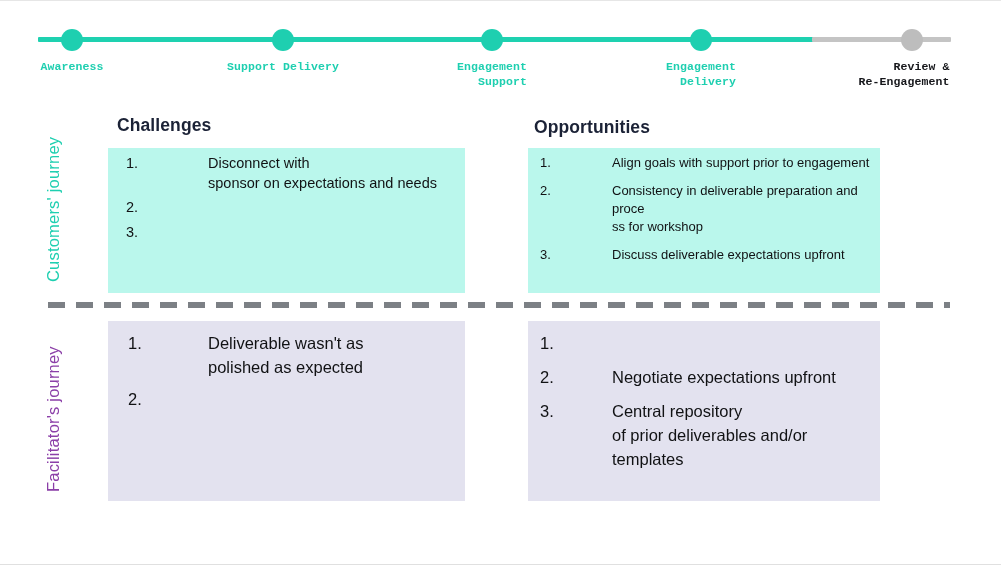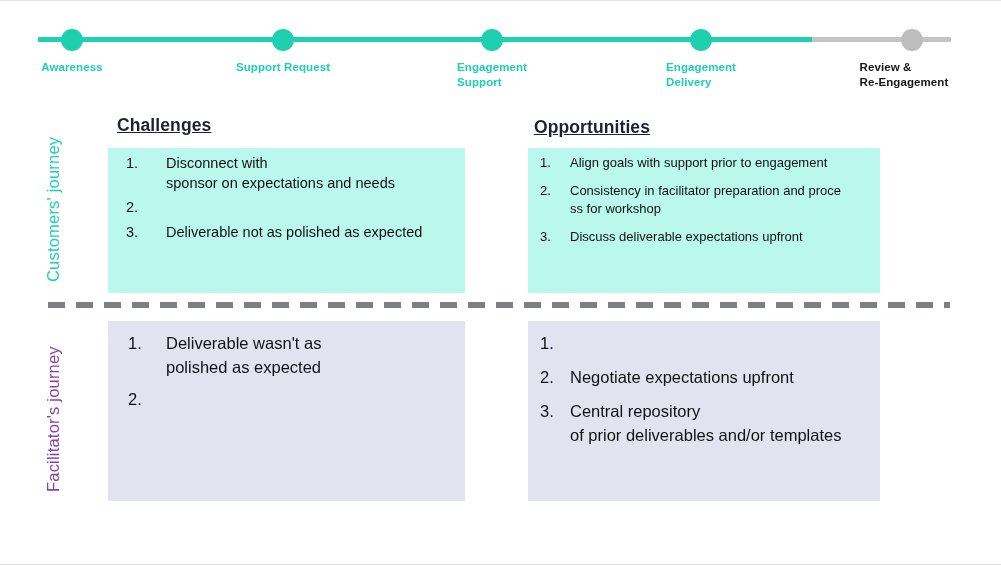--- a/index.html
+++ b/index.html
@@ -53,26 +53,27 @@
     top: 28px;
     margin-left: -11px;
   }
   .node.teal { background: #1ECFB0; }
   .node.gray { background: #BDBDBD; }
 
   .node-label {
     position: absolute;
     top: 59px;
     transform: translateX(-50%);
-    text-align: left;
+    text-align: right;
     font-size: 11.5px;
     line-height: 14.5px;
     font-weight: 600;
     white-space: pre-line;
     letter-spacing: .1px;
+    font-family: Liberation Mono, monospace;
   }
   .node-label.teal { color: #1ECFB0; }
   .node-label.dark { color: #15161A; }
 
   
   .journey-label {
     position: absolute;
     left: 44px;
     width: 26px;
     text-align: center;
@@ -94,21 +95,20 @@
     color: #8B3FA8;
   }
 
   
   .col-heading {
     position: absolute;
     font-size: 17.5px;
     font-weight: bold;
     color: #1B2236;
     letter-spacing: .1px;
-    text-decoration: underline;
   }
   #heading-challenges { left: 117px; top: 114px; }
   #heading-opportunities { left: 534px; top: 116px; }
 
   
   .panel {
     position: absolute;
     box-sizing: border-box;
   }
   .panel.teal { background: #BAF7EC; }
@@ -129,20 +129,21 @@
     display: flex;
     align-items: flex-start;
     color: #111214;
   }
   .num {
     flex: 0 0 auto;
     text-align: left;
   }
   .txt {
     white-space: pre-line;
+    margin-left: 42px;
   }
 
   
   #panel-cust-challenges ol.items li { font-size: 14.5px; line-height: 19.5px; margin-bottom: 5px; }
   #panel-cust-challenges .num { width: 40px; padding-left: 8px; }
 
   #panel-cust-opportunities ol.items li { font-size: 13px; line-height: 18px; margin-bottom: 10px; }
   #panel-cust-opportunities .num { width: 30px; }
 
   
@@ -174,21 +175,21 @@
     <div class="rail rail-teal"></div>
     <div class="rail rail-gray"></div>
 
     <div class="node teal" style="left:72px"></div>
     <div class="node teal" style="left:283px"></div>
     <div class="node teal" style="left:492px"></div>
     <div class="node teal" style="left:701px"></div>
     <div class="node gray" style="left:912px"></div>
 
     <div class="node-label teal" style="left:72px">Awareness</div>
-    <div class="node-label teal" style="left:283px">Support Request</div>
+    <div class="node-label teal" style="left:283px">Support Delivery</div>
     <div class="node-label teal" style="left:492px">Engagement
 Support</div>
     <div class="node-label teal" style="left:701px">Engagement
 Delivery</div>
     <div class="node-label dark" style="left:904px">Review &amp;
 Re-Engagement</div>
   </div>
 
   <div class="col-heading" id="heading-challenges">Challenges</div>
   <div class="col-heading" id="heading-opportunities">Opportunities</div>
@@ -201,34 +202,33 @@
       <li>
         <span class="num">1.</span>
         <span class="txt">Disconnect with
 sponsor on expectations and needs</span>
       </li>
       <li>
         <span class="num">2.</span>
       </li>
       <li>
         <span class="num">3.</span>
-        <span class="txt">Deliverable not as polished as expected</span>
       </li>
     </ol>
   </div>
 
   <div class="panel teal" id="panel-cust-opportunities">
     <ol class="items">
       <li>
         <span class="num">1.</span>
         <span class="txt">Align goals with support prior to engagement</span>
       </li>
       <li>
         <span class="num">2.</span>
-        <span class="txt">Consistency in facilitator preparation and proce
+        <span class="txt">Consistency in deliverable preparation and proce
 ss for workshop</span>
       </li>
       <li>
         <span class="num">3.</span>
         <span class="txt">Discuss deliverable expectations upfront</span>
       </li>
     </ol>
   </div>
 
   <div id="divider"></div>

